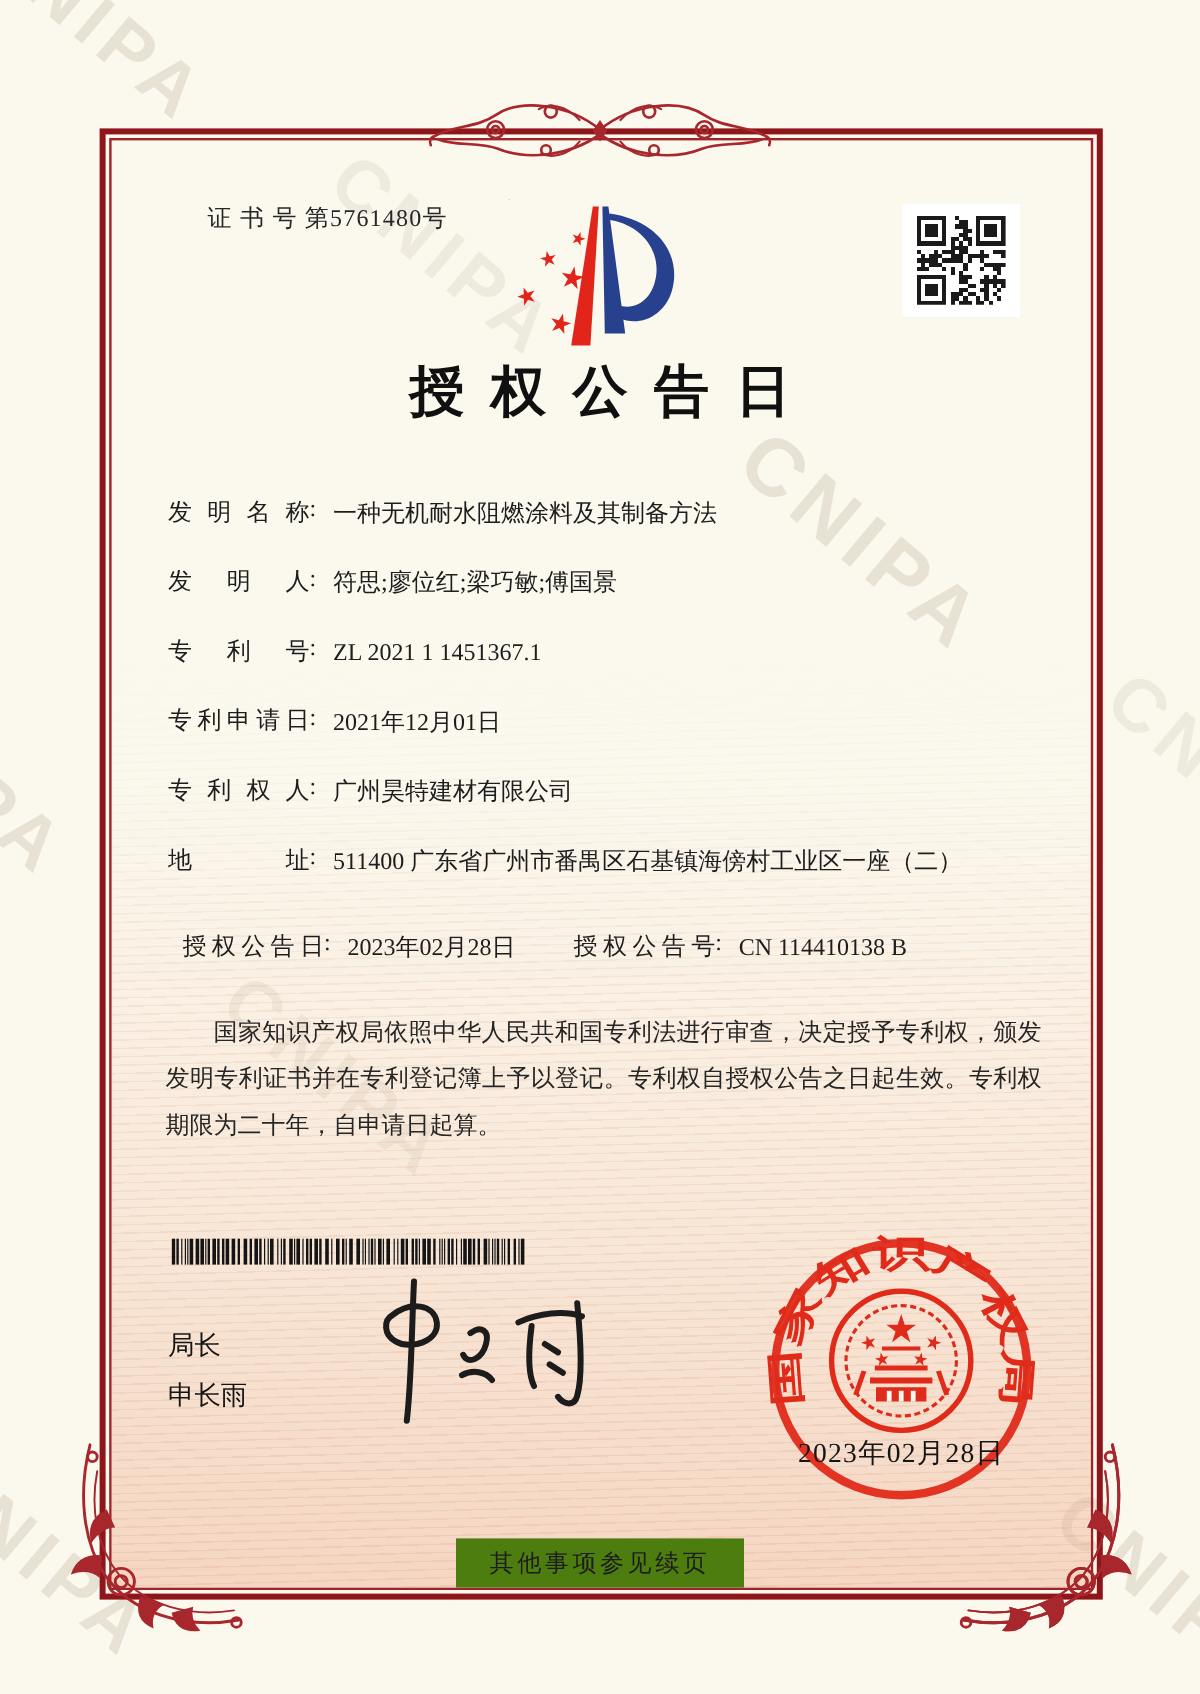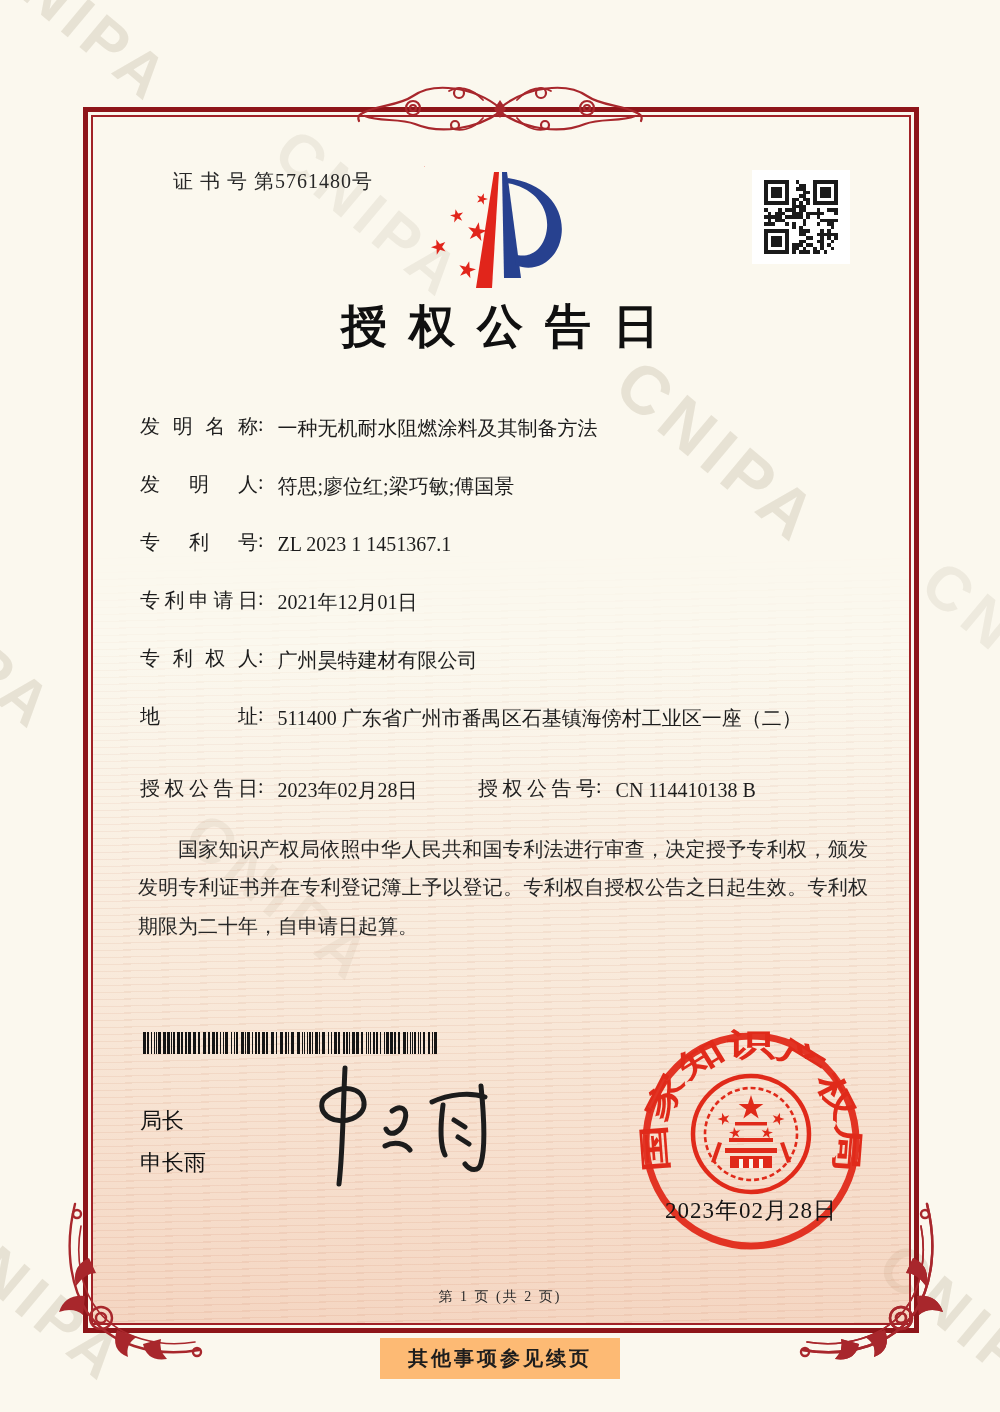--- a/index.html
+++ b/index.html
@@ -31,32 +31,32 @@
              letter-spacing:22px;text-indent:22px;color:#101010;}
   
   .field-row{position:absolute;left:140px;font-size:20px;color:#1d1d1d;white-space:nowrap;}
   .f-label{display:inline-block;width:118px;text-align:justify;text-align-last:justify;text-justify:inter-character;vertical-align:top;}
   .colon{display:inline-block;vertical-align:top;}
   .f-value{display:inline-block;margin-left:14px;vertical-align:top;white-space:normal;max-width:565px;line-height:1.55;}
   .grant-group{position:absolute;font-size:20px;color:#1d1d1d;white-space:nowrap;}
   
   .paras{position:absolute;left:138px;top:826px;width:730px;font-size:20px;line-height:1.92;
          color:#262626;text-align:justify;}
-  .paras p{margin:4px 0 6px 0;text-indent:2em;}
+  .paras p{margin:16px 0 6px 0;text-indent:2em;}
   
   .barcode{position:absolute;left:143px;top:1032px;}
   .director-title{position:absolute;left:140px;top:1106px;font-family:"Liberation Sans","DejaVu Sans",sans-serif;
                   font-size:22px;color:#141414;}
   .director-name{position:absolute;left:140px;top:1148px;font-family:"Liberation Sans","DejaVu Sans",sans-serif;
                  font-size:22px;color:#141414;}
   .sig{position:absolute;left:282px;top:1058px;}
   .seal{position:absolute;left:632px;top:1022px;}
   .page-no{position:absolute;left:0;right:0;top:1288px;text-align:center;font-size:14px;color:#2b2b2b;letter-spacing:2px;}
-  .note-box{position:absolute;left:50%;top:1338px;transform:translateX(-50%);background:#fdba74;
-            padding:7px 28px;font-size:20px;letter-spacing:3px;color:#1d1d1d;white-space:nowrap;font-weight:bold;}
+  .note-box{position:absolute;left:50%;top:1282px;transform:translateX(-50%);background:#4d7c0f;
+            padding:7px 28px;font-size:20px;letter-spacing:3px;color:#1d1d1d;white-space:nowrap;}
 </style>
 </head>
 <body>
 
 <div class="page">
 
   <span class="wm" style="left:-34px;top:-18px;">CNIPA</span>
   <span class="wm wm-light" style="left:258px;top:178px;">CNIPA</span>
   <span class="wm wm-big" style="left:598px;top:412px;">CNIPA</span>
   <span class="wm" style="left:-150px;top:610px;">CNIPA</span>
@@ -370,33 +370,33 @@
 
   <div class="doc-title">授权公告日</div>
 
   <div class="field-row" style="top:413px;">
     <span class="f-label">发明名称</span><span class="colon">:</span><span class="f-value">一种无机耐水阻燃涂料及其制备方法</span>
   </div>
   <div class="field-row" style="top:471px;">
     <span class="f-label">发明人</span><span class="colon">:</span><span class="f-value">符思;廖位红;梁巧敏;傅国景</span>
   </div>
   <div class="field-row" style="top:529px;">
-    <span class="f-label">专利号</span><span class="colon">:</span><span class="f-value">ZL 2023 1 1451367.1</span>
+    <span class="f-label">专利号</span><span class="colon">:</span><span class="f-value">ZL 2021 1 1451367.1</span>
   </div>
   <div class="field-row" style="top:587px;">
     <span class="f-label">专利申请日</span><span class="colon">:</span><span class="f-value">2021年12月01日</span>
   </div>
   <div class="field-row" style="top:645px;">
     <span class="f-label">专利权人</span><span class="colon">:</span><span class="f-value">广州昊特建材有限公司</span>
   </div>
   <div class="field-row" style="top:703px;">
     <span class="f-label">地址</span><span class="colon">:</span><span class="f-value" style="max-width:560px;">511400 广东省广州市番禺区石基镇海傍村工业区一座（二）</span>
   </div>
 
-  <div class="grant-group" style="left:140px;top:775px;">
+  <div class="grant-group" style="left:152px;top:775px;">
     <span class="f-label">授权公告日</span><span class="colon">:</span><span class="f-value">2023年02月28日</span>
   </div>
   <div class="grant-group" style="left:478px;top:775px;">
     <span class="f-label">授权公告号</span><span class="colon">:</span><span class="f-value">CN 114410138 B</span>
   </div>
 
   <div class="paras">
     <p>国家知识产权局依照中华人民共和国专利法进行审查，决定授予专利权，颁发发明专利证书并在专利登记簿上予以登记。专利权自授权公告之日起生效。专利权期限为二十年，自申请日起算。</p>
   </div>
 

